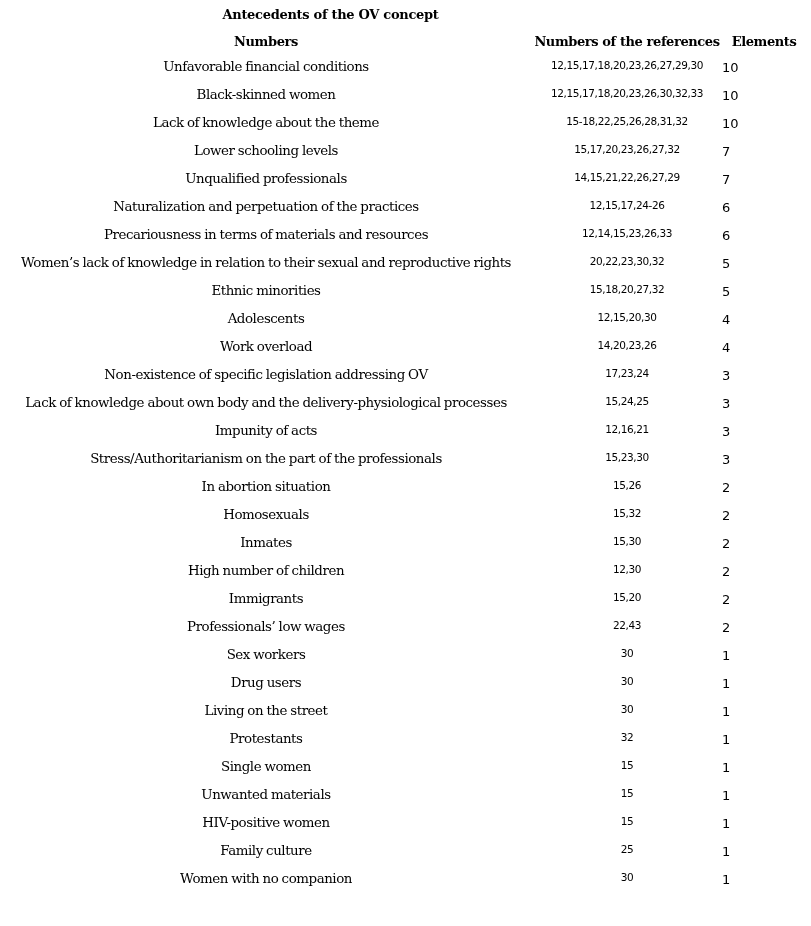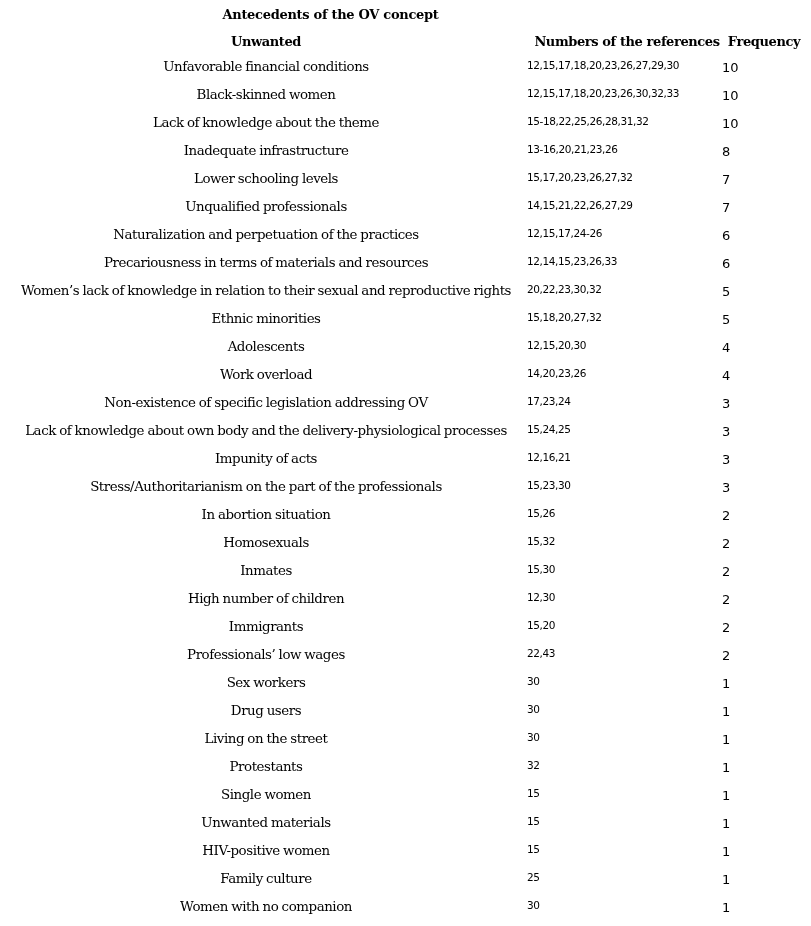--- a/index.html
+++ b/index.html
@@ -15,57 +15,52 @@
   .hdr-el { left: 0; width: 532px; }
   .hdr-ref { left: 527px; width: 200px; }
   .hdr-freq { left: 722px; width: 84px; }
   .rows { position: absolute; left: 0; top: 58px; width: 653px; }
   .row { position: relative; height: 28px; }
   .cell-el {
     position: absolute; left: 0; width: 532px; top: 1px; text-align: center; white-space: nowrap;
     font-family: "DejaVu Serif", serif; font-size: 13.4px; letter-spacing: -0.45px; word-spacing: -0.5px;
   }
   .cell-ref {
-    position: absolute; left: 527px; width: 200px; top: 1px; text-align: left; white-space: nowrap;
+    position: absolute; left: 527px; width: 200px; top: 1px; text-align: center; white-space: nowrap;
     font-family: "DejaVu Sans", sans-serif; font-size: 10.5px; letter-spacing: -0.4px;
   }
   .cell-freq {
     position: absolute; left: 722px; width: 86px; top: 2px; text-align: left; white-space: nowrap;
     font-family: "DejaVu Sans", sans-serif; font-size: 13px;
   }
 </style>
 </head>
 <body>
 
 <div class="title">Antecedents of the OV concept</div>
 
-<div class="hdr hdr-el">Unwanted</div>
+<div class="hdr hdr-el">Numbers</div>
 <div class="hdr hdr-ref">Numbers of the references</div>
-<div class="hdr hdr-freq">Frequency</div>
+<div class="hdr hdr-freq">Elements</div>
 
 <div class="rows" id="rows">
     <div class="row">
       <div class="cell-el">Unfavorable financial conditions</div>
       <div class="cell-ref">12,15,17,18,20,23,26,27,29,30</div>
       <div class="cell-freq">10</div>
     </div>
     <div class="row">
       <div class="cell-el">Black-skinned women</div>
       <div class="cell-ref">12,15,17,18,20,23,26,30,32,33</div>
       <div class="cell-freq">10</div>
     </div>
     <div class="row">
       <div class="cell-el">Lack of knowledge about the theme</div>
       <div class="cell-ref">15-18,22,25,26,28,31,32</div>
       <div class="cell-freq">10</div>
-    </div>
-    <div class="row">
-      <div class="cell-el">Inadequate infrastructure</div>
-      <div class="cell-ref">13-16,20,21,23,26</div>
-      <div class="cell-freq">8</div>
     </div>
     <div class="row">
       <div class="cell-el">Lower schooling levels</div>
       <div class="cell-ref">15,17,20,23,26,27,32</div>
       <div class="cell-freq">7</div>
     </div>
     <div class="row">
       <div class="cell-el">Unqualified professionals</div>
       <div class="cell-ref">14,15,21,22,26,27,29</div>
       <div class="cell-freq">7</div>

